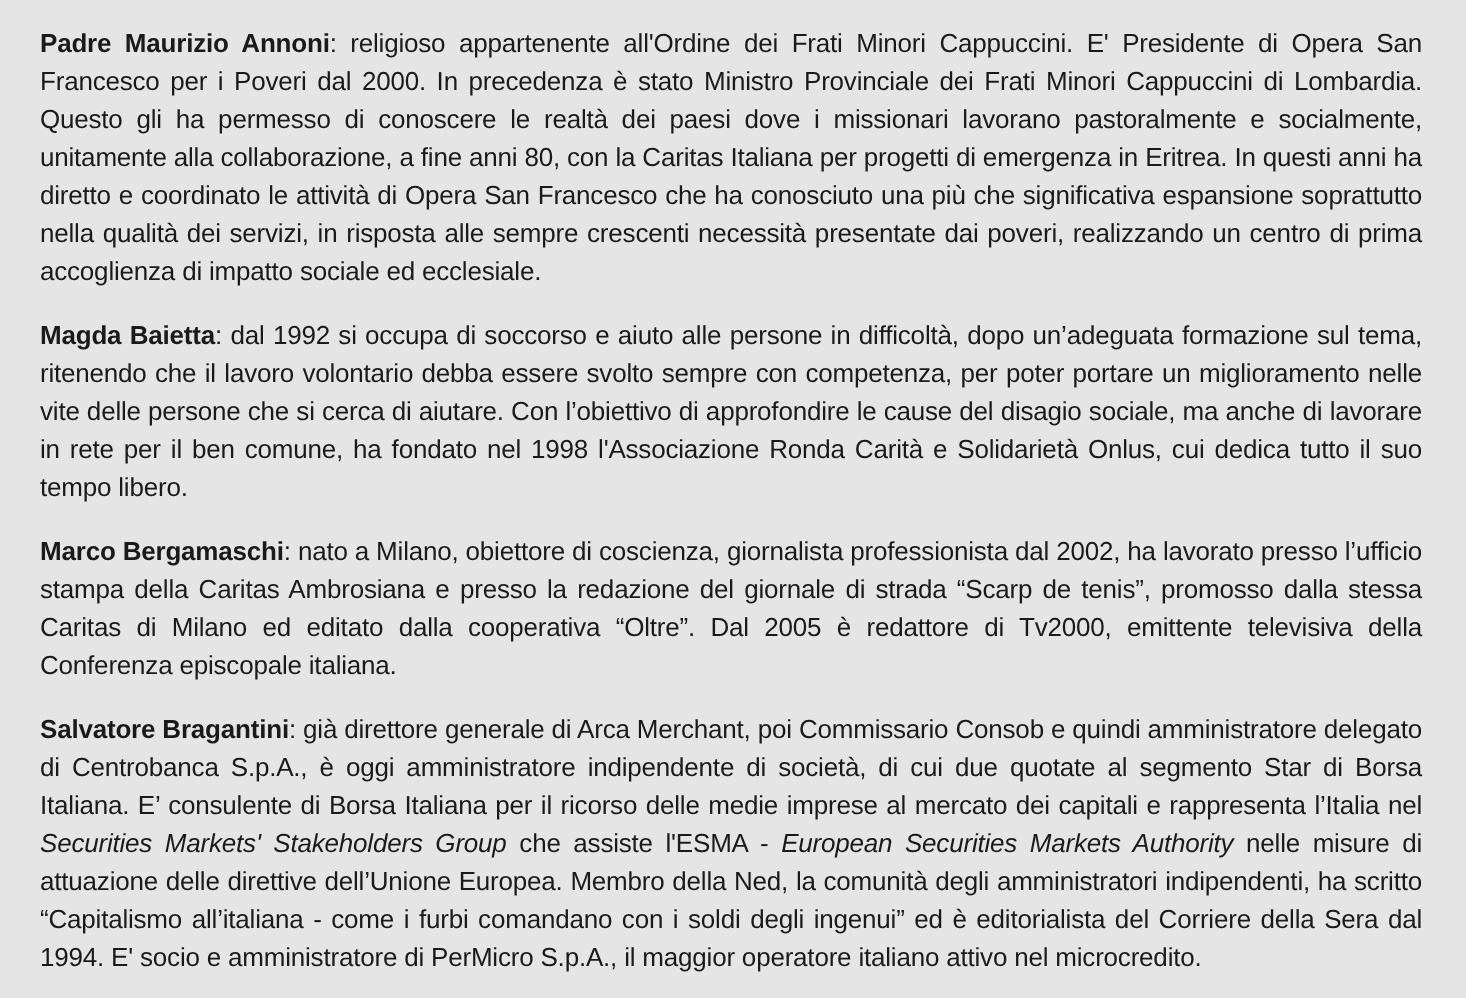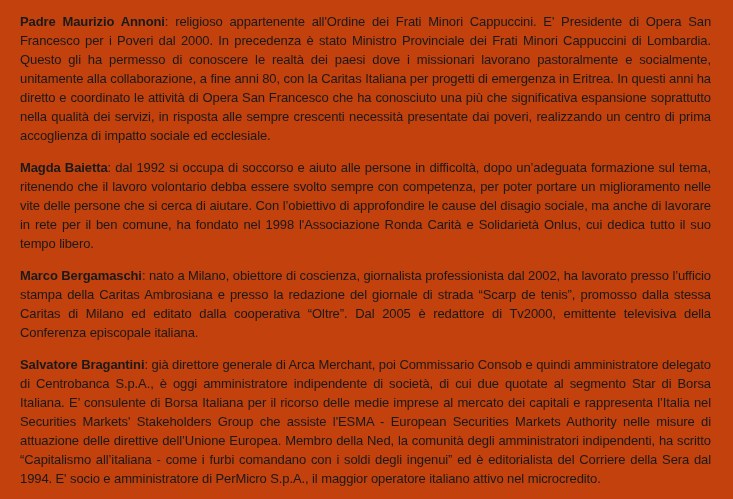--- a/index.html
+++ b/index.html
@@ -22,24 +22,24 @@
     color: #1a1a1a;
     font-size: 13px;
     line-height: 19px;
     letter-spacing: -0.1px;
     text-align: justify;
   }
   .page p {
     margin: 0 0 13px 0;
   }
   .run-bold   { font-weight: bold; }
-  .run-italic { }
+  .run-italic { font-style: italic; }
   .run-regular { }
 </style>
 </head>
 <body>
 
-<div class="page" style="background: #c2410c; color: rgb(26, 26, 26);">
+<div class="page" style="background: #e5e5e5; color: rgb(26, 26, 26);">
     <p><span class="run-bold">Padre Maurizio Annoni</span><span class="run-regular">: religioso appartenente all'Ordine dei Frati Minori Cappuccini. E' Presidente di Opera San Francesco per i Poveri dal 2000. In precedenza è stato Ministro Provinciale dei Frati Minori Cappuccini di Lombardia. Questo gli ha permesso di conoscere le realtà dei paesi dove i missionari lavorano pastoralmente e socialmente, unitamente alla collaborazione, a fine anni 80, con la Caritas Italiana per progetti di emergenza in Eritrea. In questi anni ha diretto e coordinato le attività di Opera San Francesco che ha conosciuto una più che significativa espansione soprattutto nella qualità dei servizi, in risposta alle sempre crescenti necessità presentate dai poveri, realizzando un centro di prima accoglienza di impatto sociale ed ecclesiale.</span></p>
     <p><span class="run-bold">Magda Baietta</span><span class="run-regular">: dal 1992 si occupa di soccorso e aiuto alle persone in difficoltà, dopo un’adeguata formazione sul tema, ritenendo che il lavoro volontario debba essere svolto sempre con competenza, per poter portare un miglioramento nelle vite delle persone che si cerca di aiutare. Con l’obiettivo di approfondire le cause del disagio sociale, ma anche di lavorare in rete per il ben comune, ha fondato nel 1998 l'Associazione Ronda Carità e Solidarietà Onlus, cui dedica tutto il suo tempo libero.</span></p>
     <p><span class="run-bold">Marco Bergamaschi</span><span class="run-regular">: nato a Milano, obiettore di coscienza, giornalista professionista dal 2002, ha lavorato presso l’ufficio stampa della Caritas Ambrosiana e presso la redazione del giornale di strada “Scarp de tenis”, promosso dalla stessa Caritas di Milano ed editato dalla cooperativa “Oltre”. Dal 2005 è redattore di Tv2000, emittente televisiva della Conferenza episcopale italiana.</span></p>
     <p><span class="run-bold">Salvatore Bragantini</span><span class="run-regular">: già direttore generale di Arca Merchant, poi Commissario Consob e quindi amministratore delegato di Centrobanca S.p.A., è oggi amministratore indipendente di società, di cui due quotate al segmento Star di Borsa Italiana. E’ consulente di Borsa Italiana per il ricorso delle medie imprese al mercato dei capitali e rappresenta l’Italia nel </span><span class="run-italic">Securities Markets' Stakeholders Group</span><span class="run-regular"> che assiste l'ESMA - </span><span class="run-italic">European Securities Markets Authority</span><span class="run-regular"> nelle misure di attuazione delle direttive dell’Unione Europea. Membro della Ned, la comunità degli amministratori indipendenti, ha scritto “Capitalismo all’italiana - come i furbi comandano con i soldi degli ingenui” ed è editorialista del Corriere della Sera dal 1994. E' socio e amministratore di PerMicro S.p.A., il maggior operatore italiano attivo nel microcredito.</span></p>
   </div>
 
 </body></html>

